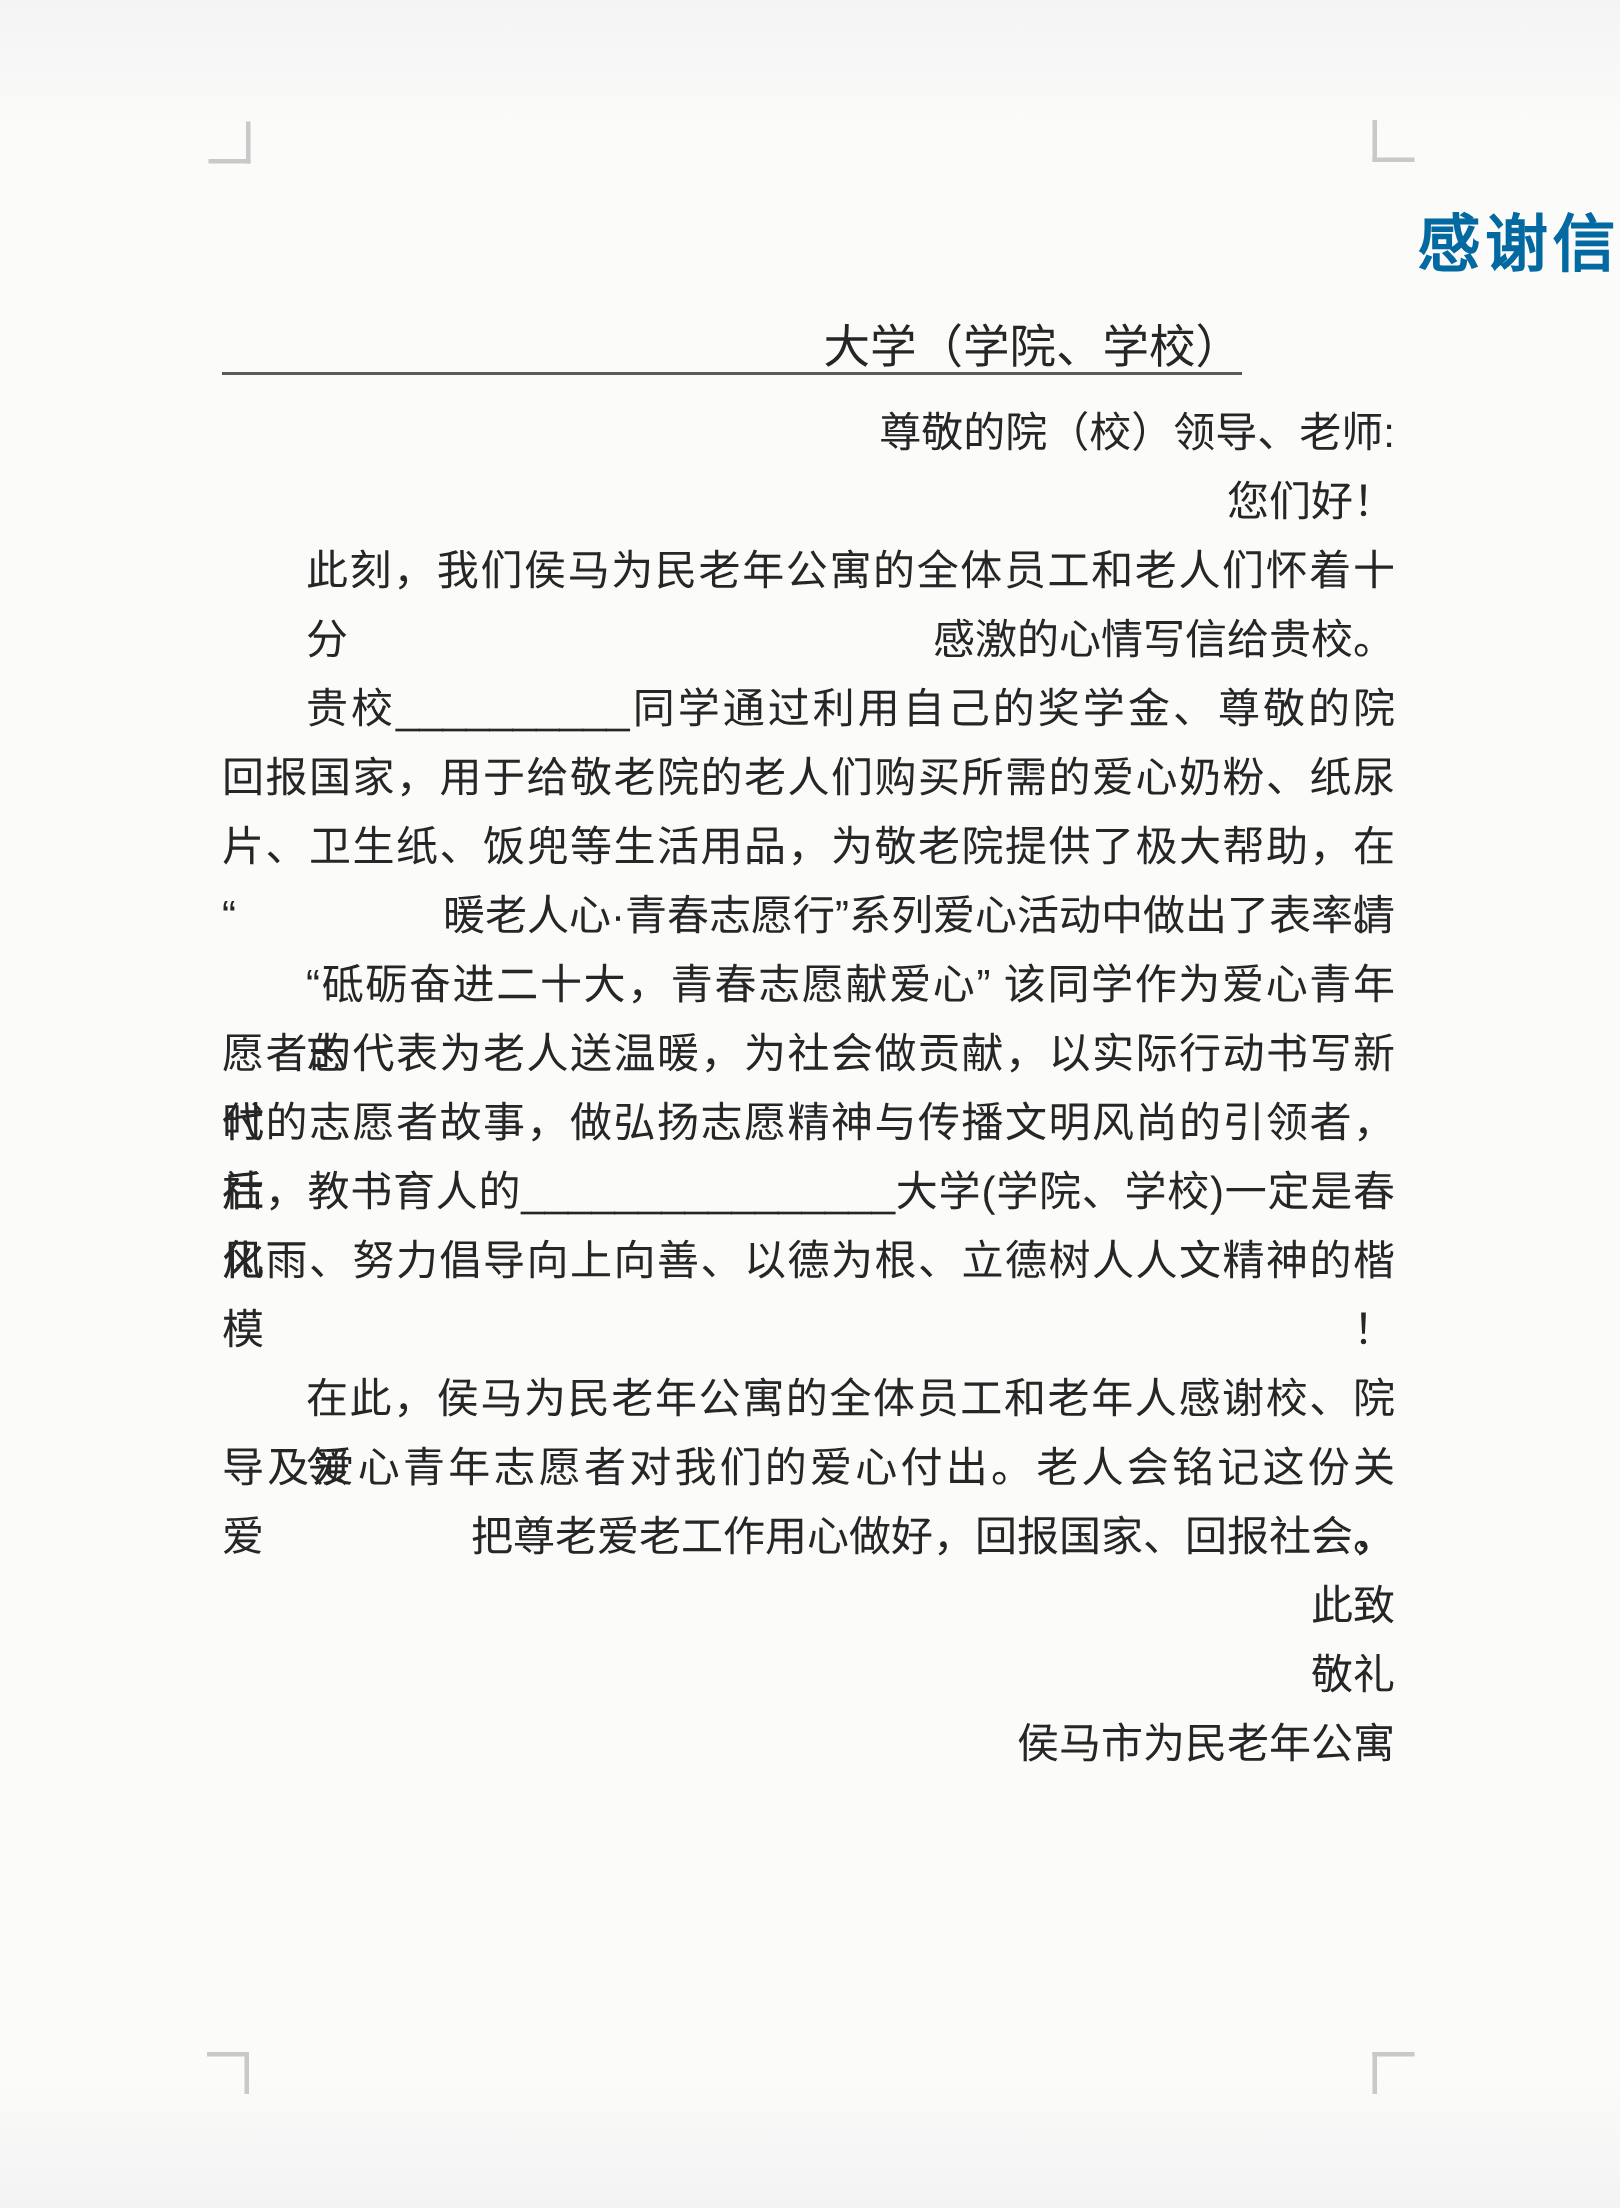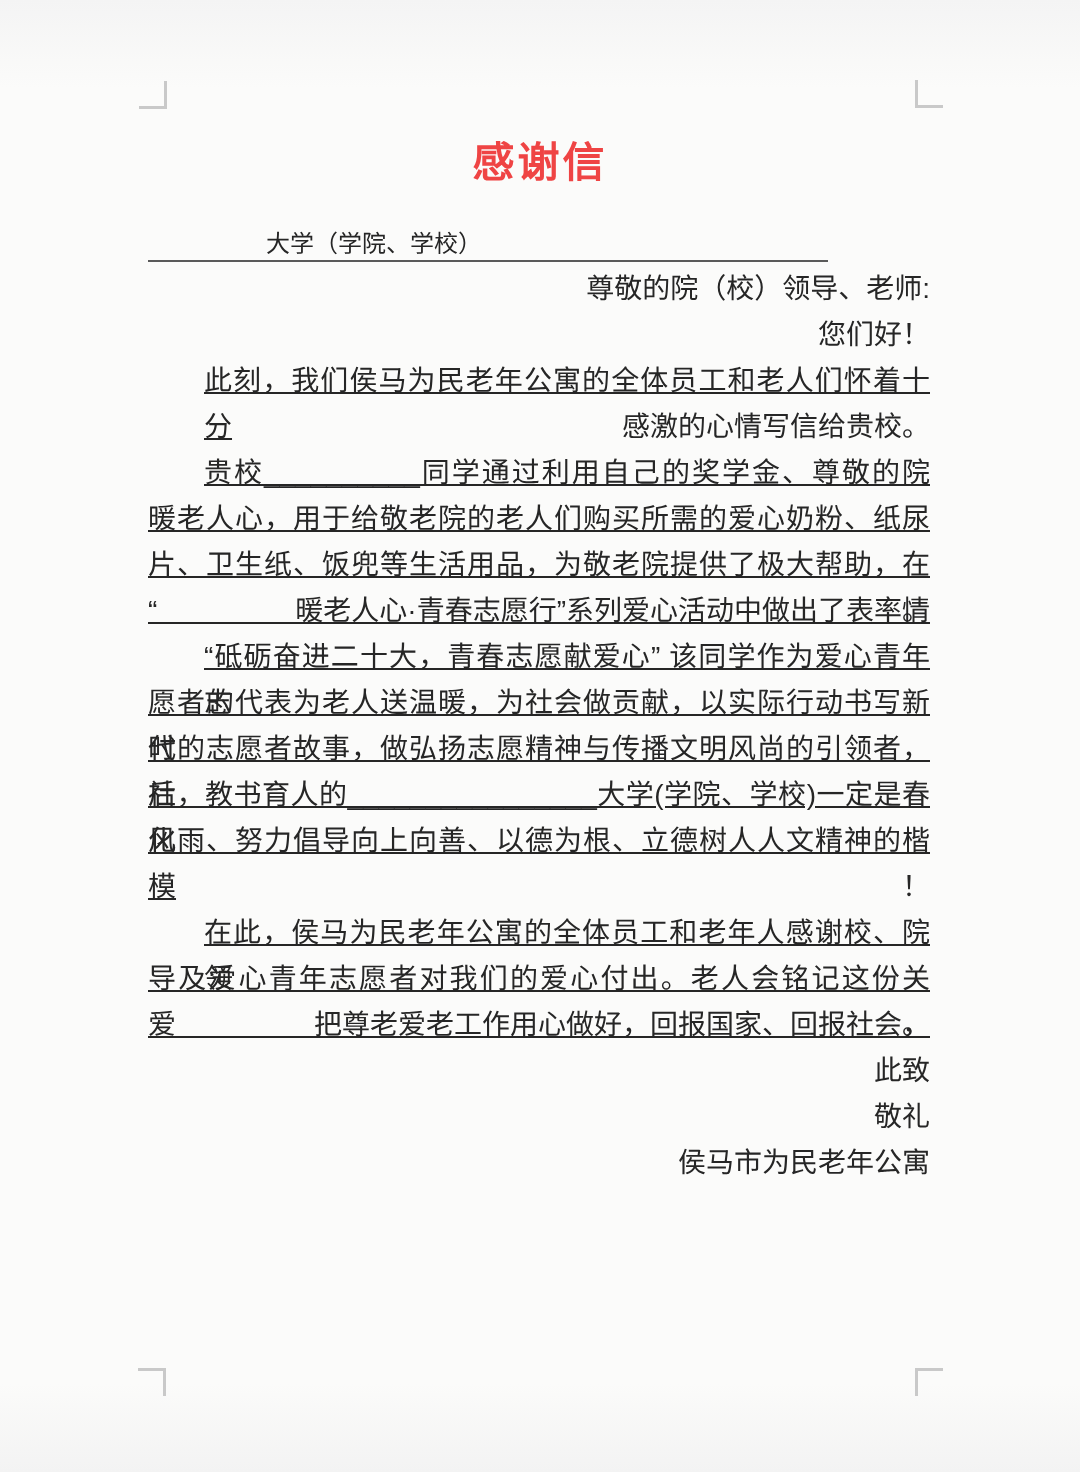--- a/index.html
+++ b/index.html
@@ -29,37 +29,37 @@
   .corner.tr { left: 915px; top: 80px;  border-left: 3px solid #c9c9c9;  border-bottom: 3px solid #c9c9c9; }
   .corner.bl { left: 138px; top: 1368px; border-right: 3px solid #c9c9c9; border-top: 3px solid #c9c9c9; }
   .corner.br { left: 915px; top: 1368px; border-left: 3px solid #c9c9c9;  border-top: 3px solid #c9c9c9; }
 
   
   .title {
     position: absolute;
     top: 128px;
     left: 0;
     width: 100%;
-    text-align: center;
+    text-align: right;
     font-size: 42px;
     font-weight: bold;
     letter-spacing: 3px;
-    color: #ef4444;
+    color: #0369a1;
   }
 
   
   .header-line {
     position: absolute;
     left: 148px;
-    top: 224px;
+    top: 212px;
     width: 680px;
     height: 38px;
     border-bottom: 2px solid #5a5a5a;
-    text-align: left;
-    font-size: 24px;
+    text-align: right;
+    font-size: 31px;
     line-height: 40px;
     padding-left: 118px;
     box-sizing: border-box;
     white-space: nowrap;
   }
 
   
   .body-block {
     position: absolute;
     left: 148px;
@@ -71,21 +71,20 @@
     height: 46px;
     line-height: 46px;
     white-space: nowrap;
     text-align: right;
   }
   .line.jl {
     white-space: normal;
     text-align: justify;
     text-align-last: justify;
     text-justify: inter-character;
-    text-decoration: underline;
   }
   .line.indent { padding-left: 56px; }
   .line.indent.jl { box-sizing: border-box; }
 
   .signature-line {
     height: 46px;
     line-height: 46px;
     margin-left: 302px;
     width: 480px;
     text-align: right;
@@ -105,21 +104,21 @@
   <div class="title">感谢信</div>
 
   <div class="header-line">大学（学院、学校）</div>
 
   <div class="body-block">
     <div class="line">尊敬的院（校）领导、老师:</div>
     <div class="line indent">您们好！</div>
     <div class="line indent jl">此刻，我们侯马为民老年公寓的全体员工和老人们怀着十分</div>
     <div class="line">感激的心情写信给贵校。</div>
     <div class="line indent jl">贵校__________同学通过利用自己的奖学金、尊敬的院</div>
-    <div class="line jl">暖老人心，用于给敬老院的老人们购买所需的爱心奶粉、纸尿</div>
+    <div class="line jl">回报国家，用于给敬老院的老人们购买所需的爱心奶粉、纸尿</div>
     <div class="line jl">片、卫生纸、饭兜等生活用品，为敬老院提供了极大帮助，在“情</div>
     <div class="line">暖老人心·青春志愿行”系列爱心活动中做出了表率。</div>
     <div class="line indent jl">“砥砺奋进二十大，青春志愿献爱心” 该同学作为爱心青年志</div>
     <div class="line jl">愿者的代表为老人送温暖，为社会做贡献，以实际行动书写新时</div>
     <div class="line jl">代的志愿者故事，做弘扬志愿精神与传播文明风尚的引领者，社</div>
     <div class="line jl">后，教书育人的________________大学(学院、学校)一定是春风</div>
     <div class="line jl">化雨、努力倡导向上向善、以德为根、立德树人人文精神的楷模</div>
     <div class="line">！</div>
     <div class="line indent jl">在此，侯马为民老年公寓的全体员工和老年人感谢校、院领</div>
     <div class="line jl">导及爱心青年志愿者对我们的爱心付出。老人会铭记这份关爱，</div>

